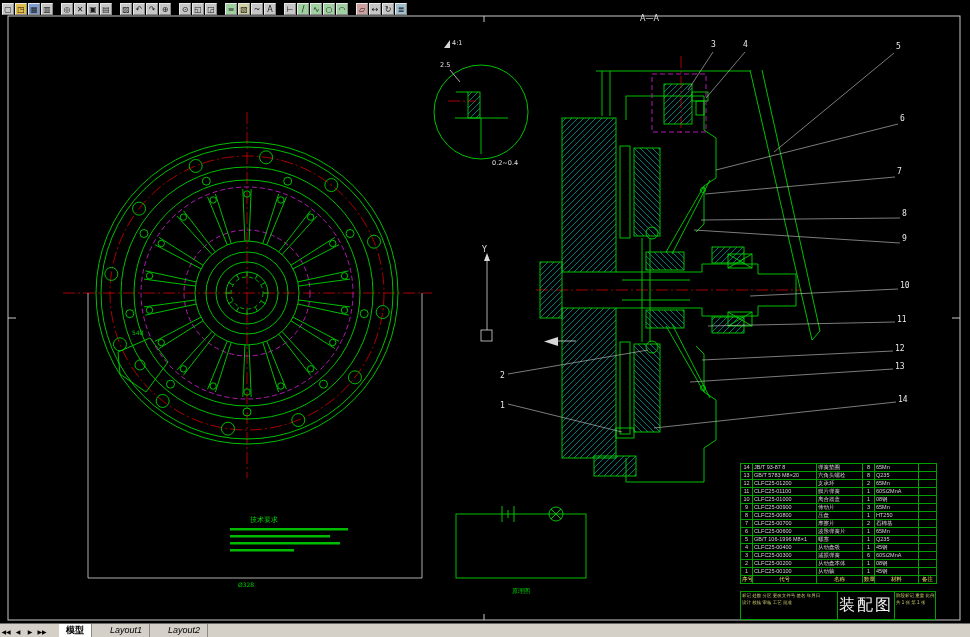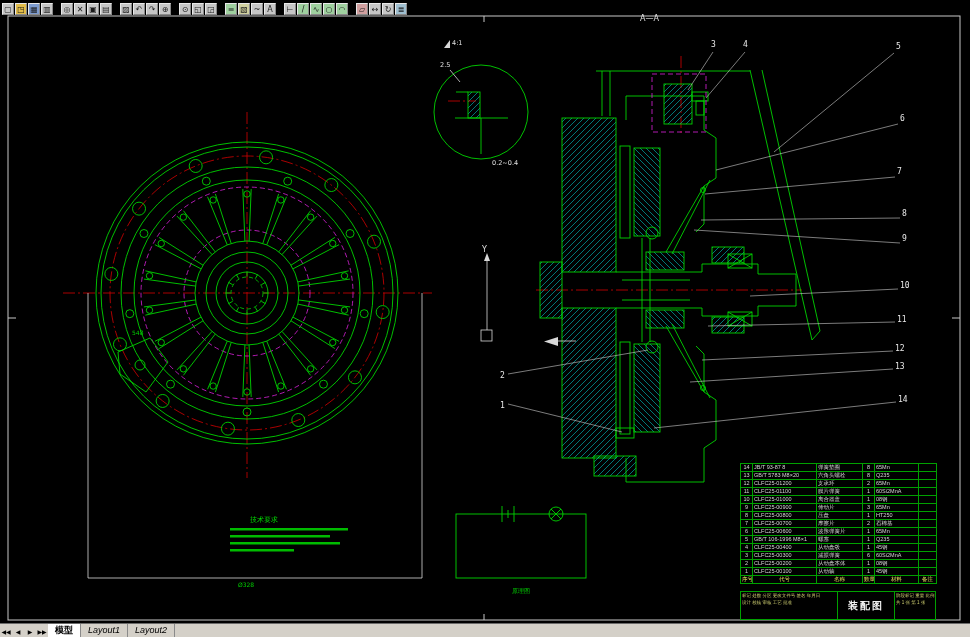--- a/index.html
+++ b/index.html
@@ -41,30 +41,30 @@
   #parts-table td:nth-child(1),#parts-table td:nth-child(4){text-align:center;}
   #parts-table tr.hdr td{color:#e8e060;text-align:center;}
 
   
   #title-block{position:absolute;left:740px;top:591px;width:196px;height:29px;z-index:4;
     border:1px solid #00a000;box-sizing:border-box;display:flex;}
   .tb-left{width:96px;border-right:1px solid #00a000;overflow:hidden;}
   .tb-tiny{font-size:4.5px;line-height:7px;color:#cfcf70;white-space:nowrap;overflow:hidden;
     padding-left:1px;}
   .tb-main{flex:1;display:flex;align-items:center;justify-content:center;color:#f0f0f0;
-    font-size:10px;font-weight:bold;letter-spacing:2px;border-right:1px solid #00a000;}
+    font-size:16px;font-weight:normal;letter-spacing:2px;border-right:1px solid #00a000;}
   .tb-right{width:40px;overflow:hidden;}
 
   
   .tabbar{position:absolute;left:0;right:0;bottom:0;height:13px;background:#d4d0c8;
     border-top:1px solid #6a6a6a;display:flex;align-items:center;font-size:9px;z-index:6;}
   .tabnav-btn{display:inline-block;min-width:10px;text-align:center;font-size:6px;
     color:#000;padding:0 1px;cursor:default;}
   .tab{padding:0 7px;height:13px;line-height:13px;color:#000;border-right:1px solid #8a8a8a;
-    cursor:default;font-style:italic;}
+    cursor:default;font-style:italic;margin-left:11px;}
   .tab.active{background:#ffffff;font-weight:bold;font-style:normal;}
 </style>
 </head>
 <body>
 
 <div id="app">
 
   <div class="toolbar">
     <div id="tb-icons"><span class="tbicon">▢</span><span class="tbicon" style="background: rgb(226, 189, 74);">◳</span><span class="tbicon" style="background: rgb(126, 156, 208);">▦</span><span class="tbicon">▥</span><span class="tbicon gap">◎</span><span class="tbicon">✕</span><span class="tbicon">▣</span><span class="tbicon">▤</span><span class="tbicon gap">▨</span><span class="tbicon">↶</span><span class="tbicon">↷</span><span class="tbicon">⊕</span><span class="tbicon gap">⊙</span><span class="tbicon">◱</span><span class="tbicon">◲</span><span class="tbicon gap" style="background: rgb(159, 208, 159);">≡</span><span class="tbicon" style="background: rgb(208, 208, 159);">▧</span><span class="tbicon">~</span><span class="tbicon">A</span><span class="tbicon gap">⊢</span><span class="tbicon" style="background: rgb(159, 208, 159);">/</span><span class="tbicon" style="background: rgb(159, 208, 159);">∿</span><span class="tbicon" style="background: rgb(159, 208, 159);">○</span><span class="tbicon" style="background: rgb(159, 208, 159);">◠</span><span class="tbicon gap" style="background: rgb(208, 159, 159);">▱</span><span class="tbicon">↔</span><span class="tbicon">↻</span><span class="tbicon" style="background: rgb(159, 191, 208);">≣</span></div>
   </div>

